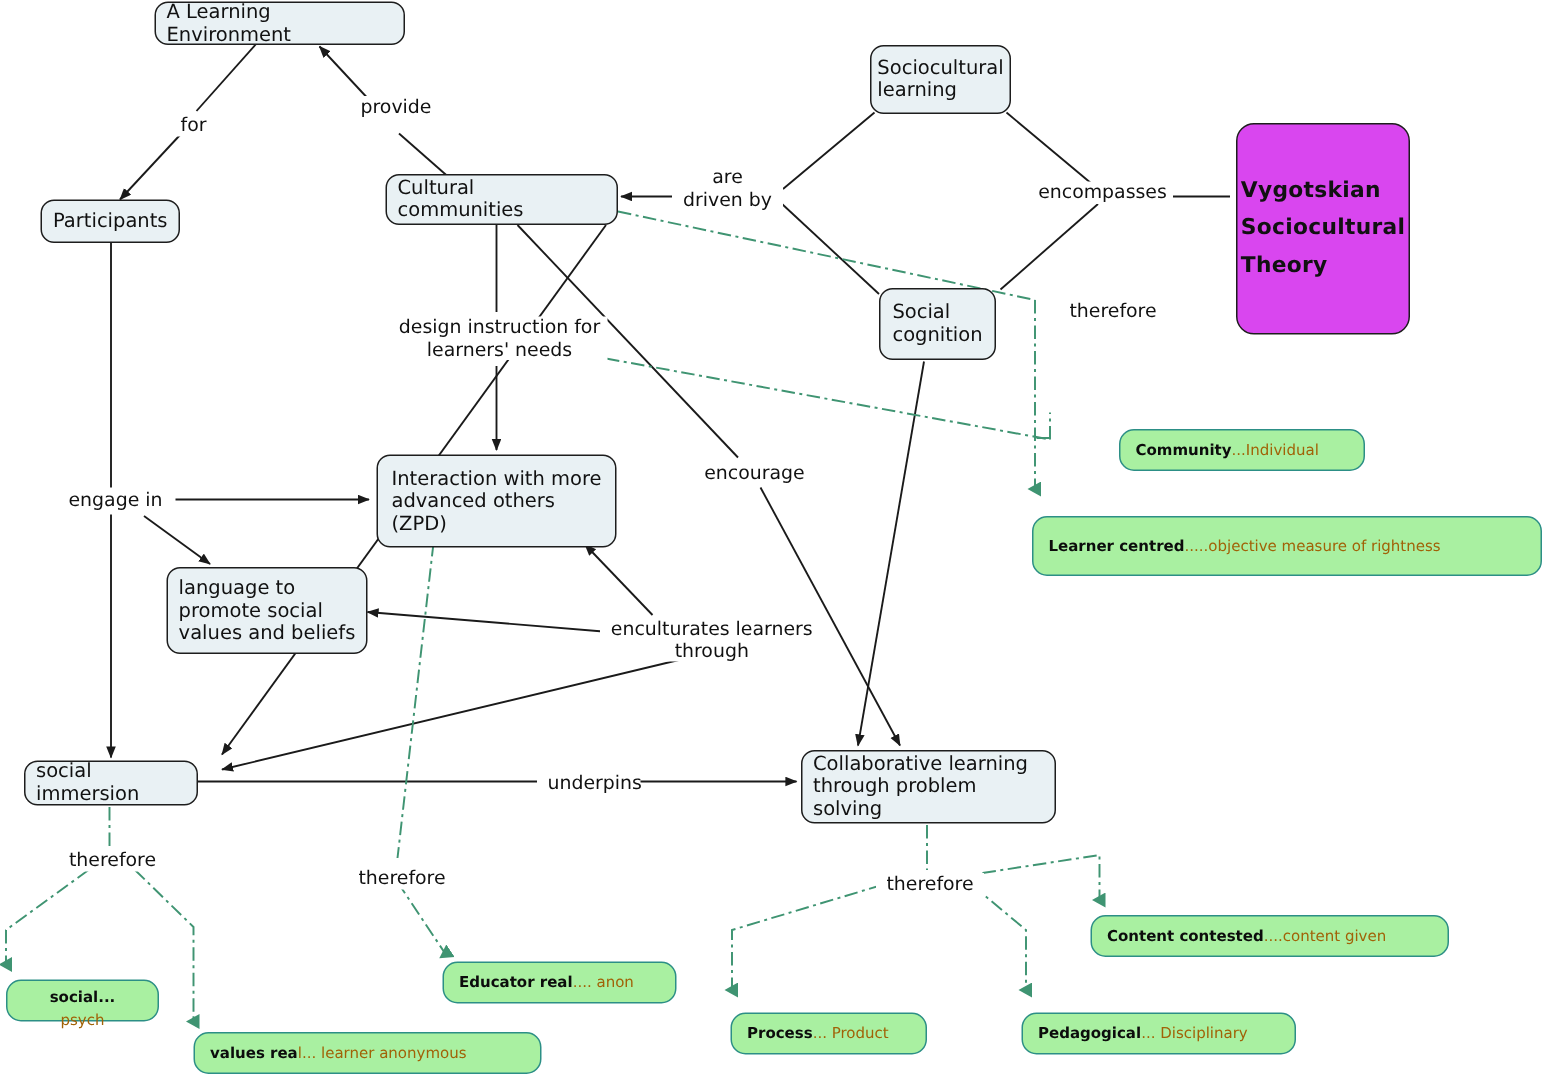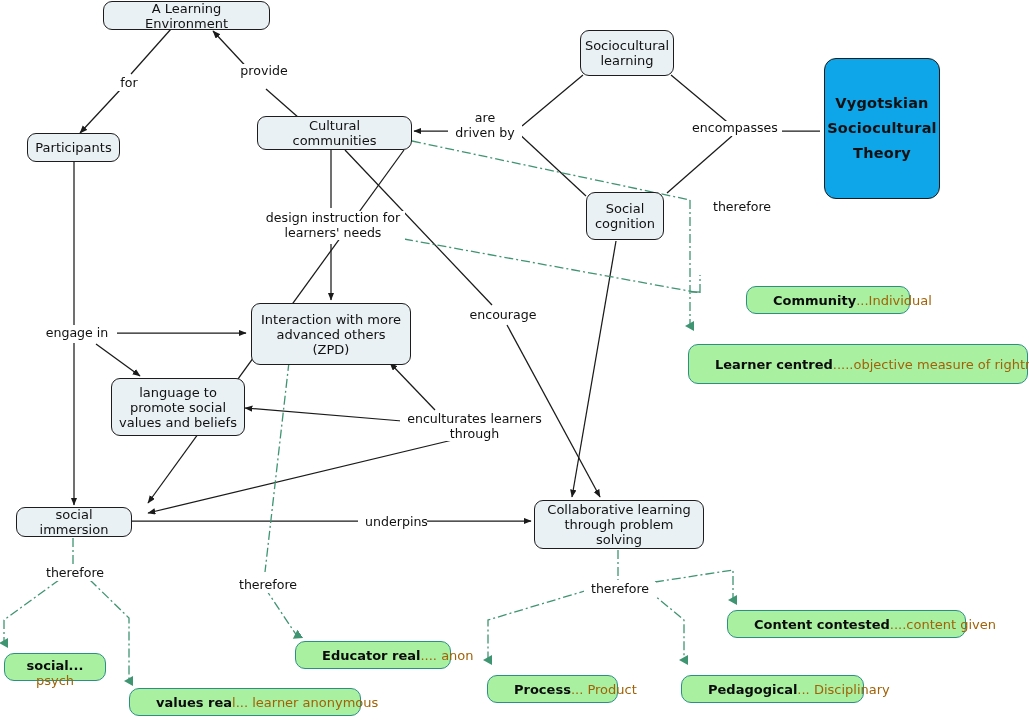--- a/index.html
+++ b/index.html
@@ -20,51 +20,52 @@
     left:0;top:0;
     width:1029px;height:720px;
     pointer-events:none;
   }
   .node{
     position:absolute;
     box-sizing:border-box;
     display:flex;
     align-items:center;
     justify-content:center;
-    text-align:center;
+    text-align:left;
     border:1px solid #2b2b2b;
     border-radius:9px;
     background:#e9f1f4;
     color:#111111;
     font-size:13px;
     line-height:15px;
     padding:3px 7px;
     white-space:pre-line;
   }
   .node.concept{
     background:#e9f1f4;
     border-color:#1d1d1d;
   }
   .node.theory{
-    background:#0ea5e9;
+    background:#d946ef;
     border:1.6px solid #1d1d1d;
     border-radius:12px;
     font-family:"DejaVu Sans","Liberation Sans",sans-serif;
     font-weight:bold;
     font-size:14.5px;
     line-height:25px;
     letter-spacing:.2px;
+    margin-top:24px;
   }
   .node.green{
     background:#a9f0a1;
     border:1.5px solid #2c8f86;
     border-radius:10px;
-    font-size:13px;
+    font-size:10px;
     line-height:15px;
-    padding:4px 26px;
+    padding:4px 10px;
     justify-content:flex-start;
     white-space:nowrap;
   }
   .green .b{font-weight:bold;color:#0c0c0c;}
   .green .r{font-weight:normal;color:#a16207;}
   .edge-label{
     position:absolute;
     font-size:12.6px;
     line-height:14.5px;
     color:#111111;

